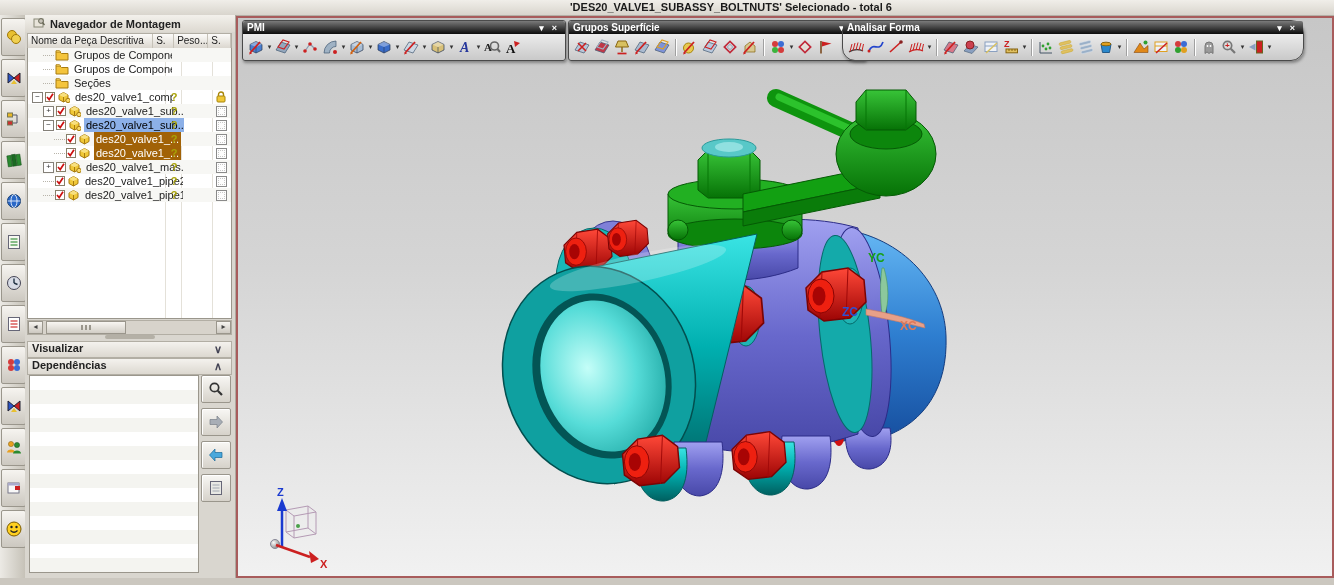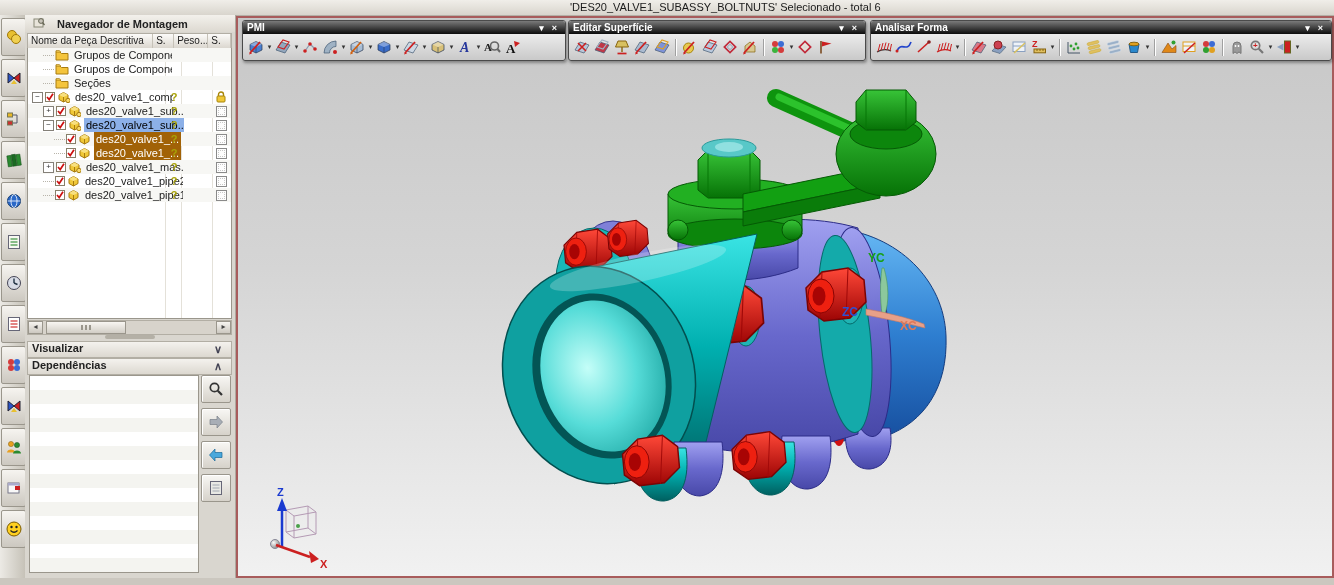--- a/index.html
+++ b/index.html
@@ -1,30 +1,30 @@
 <!DOCTYPE html>
 <html><head>
 <meta charset="utf-8">
 <style>
   html,body{margin:0;padding:0}
   body{width:1334px;height:585px;overflow:hidden;position:relative;
        font-family:"Liberation Sans",sans-serif;font-size:11px;background:#d4d0c8;color:#222}
   
   #topstrip{position:absolute;left:0;top:0;width:1334px;height:15px;
             background:linear-gradient(#f0eee9,#d9d5cd);border-bottom:1px solid #b4b0a6}
-  #seltext{position:absolute;left:570px;top:1px;font-weight:normal;color:#1a1a1a;white-space:nowrap}
+  #seltext{position:absolute;left:570px;top:1px;font-weight:bold;color:#1a1a1a;white-space:nowrap}
   
   #resbar{position:absolute;left:0;top:15px;width:25px;height:570px;
           background:linear-gradient(90deg,#eceae5,#c6c2b8);border-right:1px solid #a8a49a}
   .rtab{width:23px;height:36px;margin:3px 0 3px 1px;display:flex;align-items:center;justify-content:center;
         background:linear-gradient(#f6f4f0,#ccc8c0);border:1px solid #9a968c;border-radius:2px}
   
   #panel{position:absolute;left:25px;top:15px;width:210px;height:563px;background:#d9d6cf;
          border-right:2px solid #aeaaa0}
-  #phead{height:17px;display:flex;align-items:center;gap:12px;padding-left:8px;font-weight:bold;
+  #phead{height:17px;display:flex;align-items:center;gap:5px;padding-left:8px;font-weight:bold;
          background:linear-gradient(#f3f1ec,#ddd9d1)}
   #cols{position:absolute;left:2px;right:3px;top:18px;height:14px;display:flex;
         background:linear-gradient(#fcfbf9,#dbd7cf);border:1px solid #b2aea4;font-size:10px}
   #cols .c{border-right:1px solid #c6c2b8;padding:1px 3px;overflow:hidden;white-space:nowrap}
   #treewrap{position:absolute;left:2px;right:3px;top:33px;height:270px;background:#fff;
             border:1px solid #9a968c;border-top:none;overflow:hidden}
   .vline{position:absolute;top:0;bottom:0;width:0;border-left:1px solid #e4e1d9}
   .trow{height:14px;line-height:14px;display:flex;align-items:center;position:relative;white-space:nowrap}
   .trow:nth-child(odd){background:#f7f7f4}
   .lbl{padding:0 2px;overflow:hidden;max-width:96px}
@@ -671,21 +671,21 @@
           <span class="icell">
             <svg width="18" height="18" viewBox="0 0 18 18">
               <text x="3" y="15" font-size="13" font-weight="bold" fill="#111111" font-family="Liberation Serif,serif">A</text>
               <polygon points="11,3 17,5 12,9" fill="#cc2020"></polygon>
             </svg>
           </span>
         </div>
       </div>
       <div class="tbar" style="left: 330px; width: 296px;">
         <div class="ttl">
-      <span>Editar Superfície</span>
+      <span>Grupos Superfície</span>
           <span class="sp"></span>
       <span class="tctl">▾</span>
       <span class="tctl">×</span>
     </div>
         <div class="irow">
           <span class="icell">
             <svg width="18" height="18" viewBox="0 0 18 18">
               <polygon points="2,12 7,4 16,7 11,15" fill="#b8c6d8" stroke="#445a72" stroke-width=".7"></polygon>
               <path d="M5,5 L13,13 M13,5 L5,13" stroke="#cc2020" stroke-width="1.6"></path>
             </svg>
@@ -760,21 +760,21 @@
             </svg>
           </span>
           <span class="icell">
             <svg width="18" height="18" viewBox="0 0 18 18">
               <line x1="5" y1="3" x2="5" y2="15.5" stroke="#7a4a20" stroke-width="1.6"></line>
               <polygon points="6,3.5 15.5,5.5 6,8.5" fill="#cc2020"></polygon>
             </svg>
           </span>
         </div>
       </div>
-      <div class="tbar" style="left: 632px; width: 460px;">
+      <div class="tbar" style="left: 604px; width: 460px; border-radius: 13px;">
         <div class="ttl">
       <span>Analisar Forma</span>
           <span class="sp"></span>
       <span class="tctl">▾</span>
       <span class="tctl">×</span>
     </div>
         <div class="irow">
           <span class="icell">
             <svg width="18" height="18" viewBox="0 0 18 18">
               <path d="M2,14 Q9,10 16,13" stroke="#333333" stroke-width="1.3" fill="none"></path>

